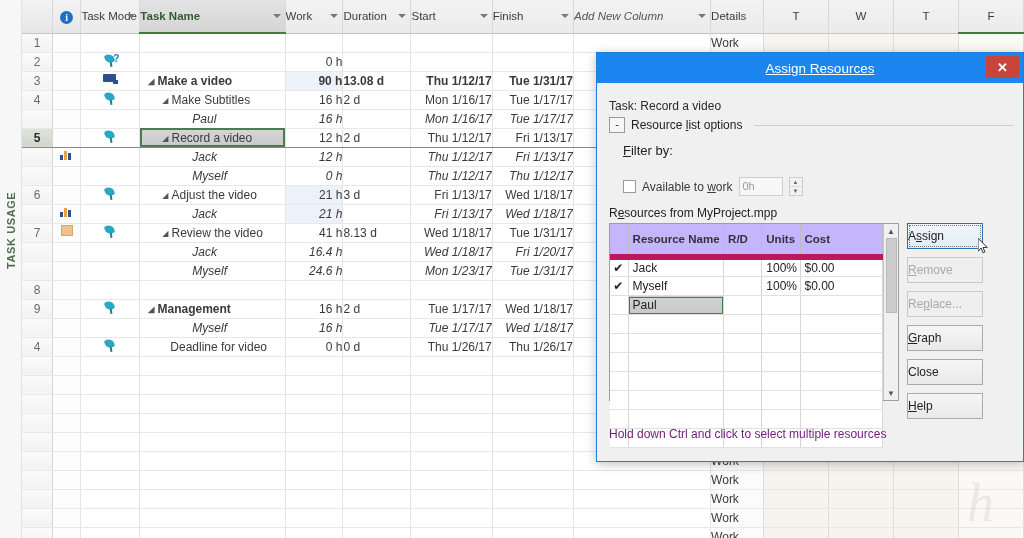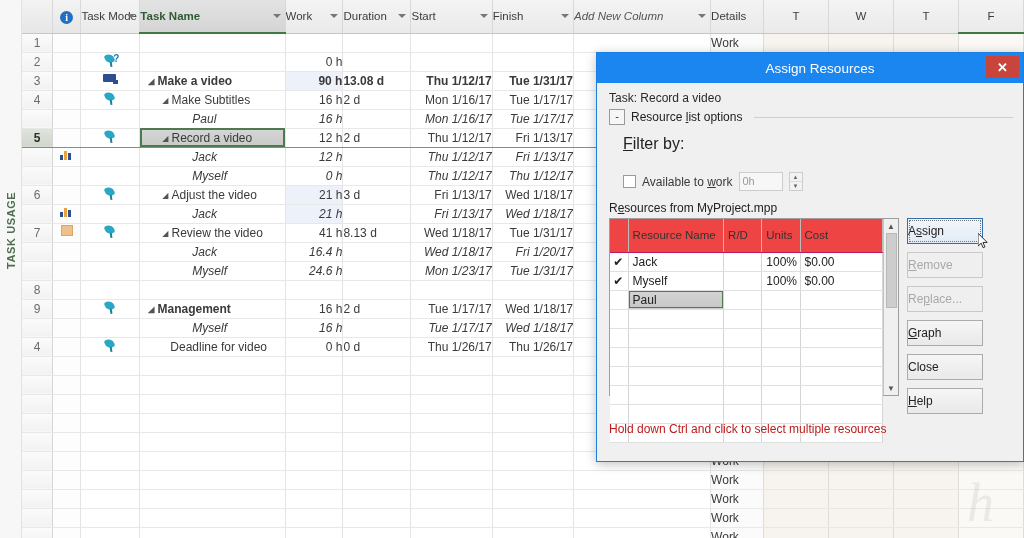--- a/index.html
+++ b/index.html
@@ -166,41 +166,41 @@
   
   .dialog {
     position:absolute; left:596px; top:52px; width:428px; height:410px;
     background:#f0f0f0;
     border:1px solid #1b7fe0;
     box-shadow:0 2px 10px rgba(0,0,0,.25);
   }
   .dlg-title {
     height:30px; background:#1b86f0; color:#fff;
     display:flex; align-items:center; justify-content:center;
-    font-size:13.5px; position:relative;
+    font-size:13.5px; position:relative;text-decoration:underline;
   }
   .dlg-title .t { flex:1; text-align:center; padding-left:20px;}
   .dlg-close {
     position:absolute; right:4px; top:3px; width:33px;height:22px;
     background:#c9453c; color:#fff; border:none; cursor:pointer;
     font-size:13px; line-height:22px; text-align:center; font-weight:bold;
   }
-  .dlg-body { padding:8px 10px 6px 12px; position:relative; height:380px;}
+  .dlg-body { padding:16px 10px 6px 12px; position:relative; height:380px;}
   .task-line { font-size:12px; color:#2a2a2a; margin-bottom:4px;}
   .rlo-row { display:flex; align-items:center; gap:6px; margin-bottom:10px;}
   .rlo-btn {
     width:16px;height:16px;border:1px solid #9a9a9a;background:#f6f6f6;
     font-size:11px;line-height:13px;text-align:center;color:#333;cursor:pointer;
   }
   .rlo-label { font-size:12px; color:#222; }
   .rlo-label u { text-decoration:underline; }
   .rlo-rule { flex:1; height:1px; background:#cfcfcf; margin-left:6px;}
 
   .field-block { padding-left:14px; }
-  .lbl { font-size:16px; color:#222; margin-bottom:19px;}
+  .lbl { font-size:13px; color:#222; margin-bottom:19px;}
   .lbl u { text-decoration:underline; }
   .row-inline { display:flex; align-items:center; gap:6px; }
   .chk {
     width:13px;height:13px;border:1px solid #9a9a9a;background:#fff; display:inline-block;
     cursor:pointer; flex:none;
   }
   .combo {
     flex:1; height:20px; background:#ebebeb; border:1px solid #cdcdcd;
     display:flex; align-items:center; padding:0 4px; color:#9a9a9a; font-size:12px;
     position:relative;
@@ -227,22 +227,22 @@
   .spin i:first-child{border-bottom:1px solid #dcdcdc;}
 
   .addres { margin-top:8px; display:inline-flex; align-items:center; gap:14px; padding:3px 8px;}
   .res-from { margin-top:10px; font-size:12px; color:#222;}
   .res-from u { text-decoration:underline;}
 
   .list-wrap { display:flex; gap:8px; margin-top:3px; }
   .tbl-box { width:290px; height:178px; border:1px solid #9e9e9e; background:#fff; display:flex; }
   .rtable { border-collapse:collapse; table-layout:fixed; width:273px; font-size:11.5px;}
   .rtable th {
-    height:16px; background:#ef4444; border-right:1px solid #bdbdbd; border-bottom:1px solid #be185d;
-    font-weight:normal; text-align:left; padding-left:4px; color:#333; font-size:11.5px;
+    height:16px; background:#c4b5fd; border-right:1px solid #bdbdbd; border-bottom:6px solid #be185d;
+    font-weight:bold; text-align:left; padding-left:4px; color:#333; font-size:11.5px;
   }
   .rtable td {
     height:16px; border-right:1px solid #d5d5d5; border-bottom:1px solid #e0e0e0;
     padding-left:4px; color:#222; overflow:hidden; white-space:nowrap;
   }
   .rt-chk { width:18px; text-align:center !important; padding-left:0 !important;}
   .rt-name { width:95px;}
   .rt-rd { width:38px;}
   .rt-units{ width:38px;}
   .rt-cost { width:82px;}
@@ -259,21 +259,21 @@
   .vs-track { flex:1; width:100%; }
 
   .btn-col { display:flex; flex-direction:column; gap:8px; width:76px; }
   .btn-col .btn { text-align:left; padding:5px 0; }
   .btn-primary {
     border:1px solid #2f6fae !important;
     background:linear-gradient(180deg,#f2f6fb 0%,#e2ebf6 100%) !important;
     outline:1px dotted #777; outline-offset:-3px;
     position:relative;
   }
-  .hint { margin-top:8px; font-size:12px; color:#b91c1c;}
+  .hint { margin-top:8px; font-size:12px; color:#701a75;}
   .cursor {
     position:absolute; left:70px; top:14px; width:11px; height:17px;
     pointer-events:none;
   }
 </style>
 </head>
 <body>
 
 <div id="app">
 

